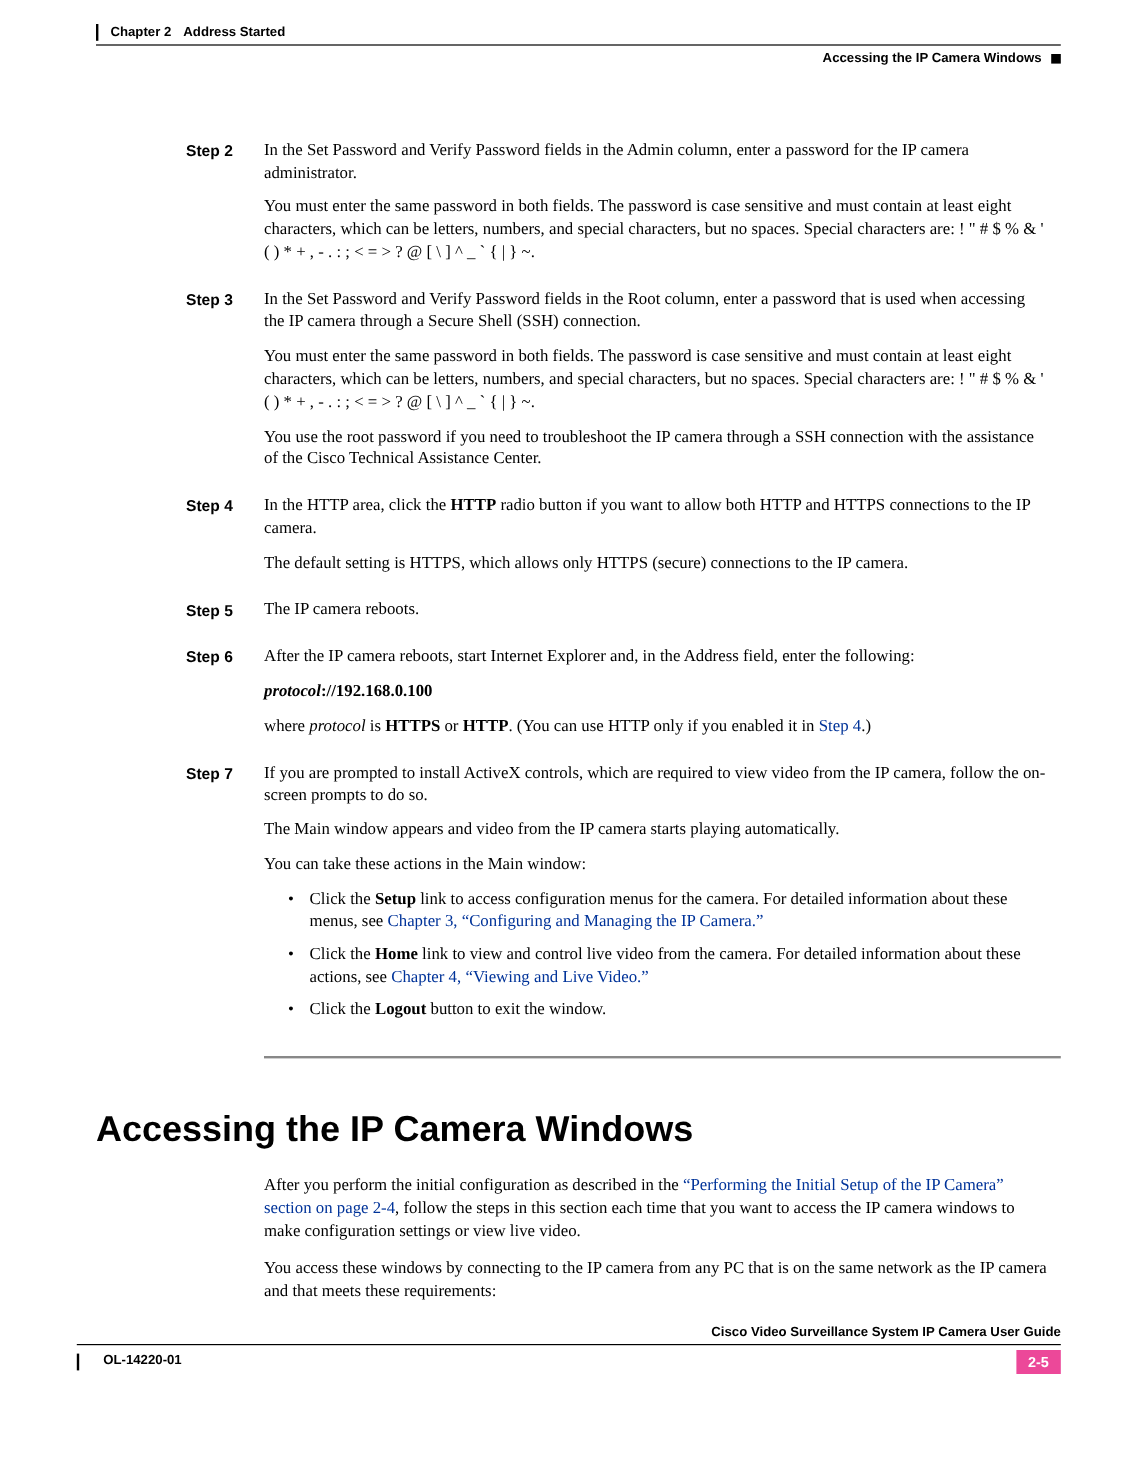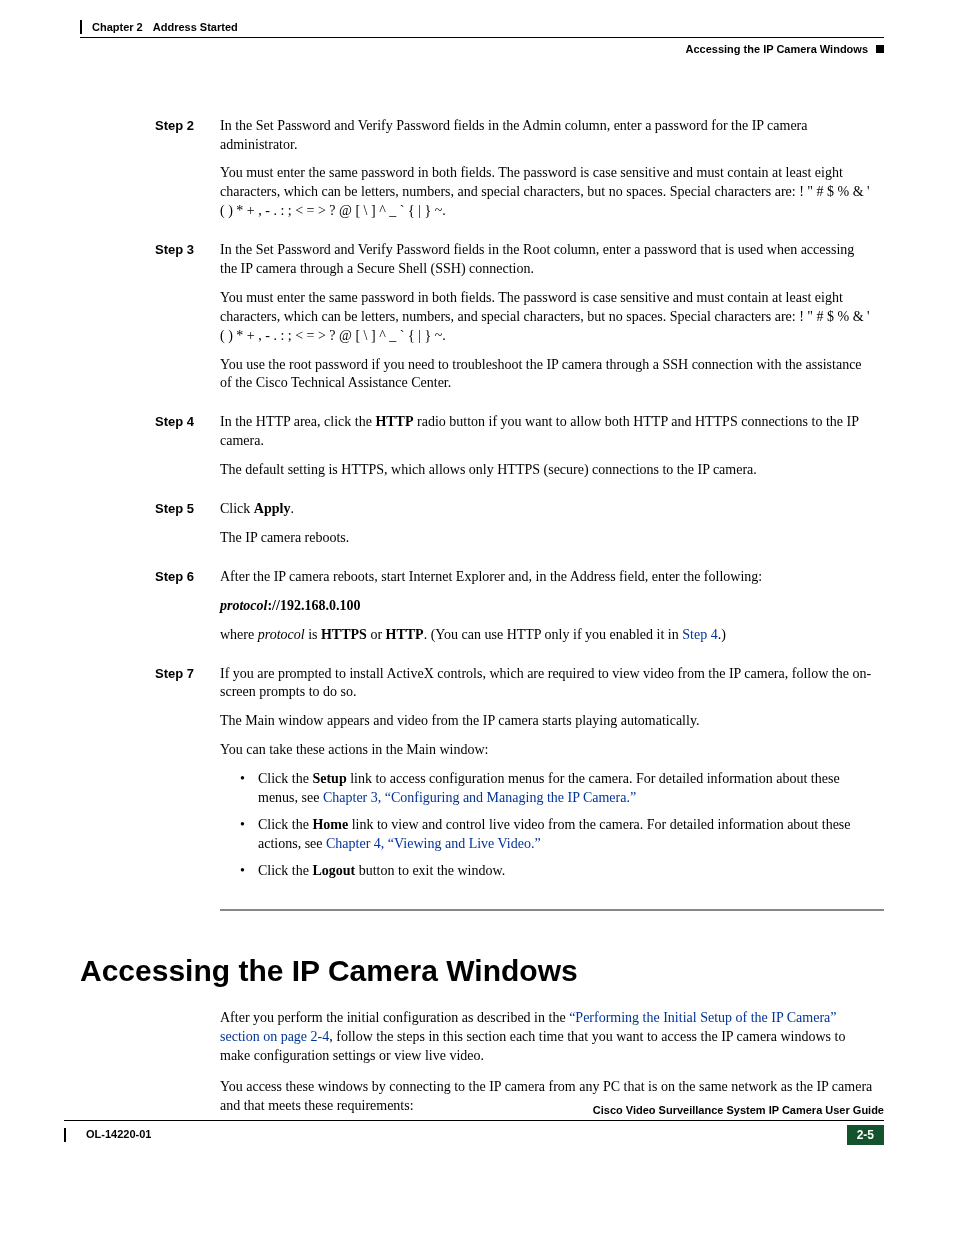--- a/index.html
+++ b/index.html
@@ -150,21 +150,21 @@
     background: #000;
   }
   .footer-title {
     text-align: right;
     margin-bottom: 2px;
     font-family: Arial, Helvetica, sans-serif;
     font-size: 11px;
     font-weight: bold;
   }
   .pageno-box {
-    background: #14532d;
+    background: #ec4899;
     color: #fff;
     font-weight: bold;
     padding: 2px 10px;
     font-size: 12px;
   }
   .bold { font-weight: bold; }
   .italic { font-style: italic; }
   .bolditalic { font-weight: bold; font-style: italic; }
 </style>
 </head>
@@ -206,21 +206,20 @@
       <div class="step-label">Step 4</div>
       <div class="step-body">
         <p><span>In the HTTP area, click the </span><span class="bold">HTTP</span><span> radio button if you want to allow both HTTP and HTTPS connections to the IP camera.</span></p>
         <p>The default setting is HTTPS, which allows only HTTPS (secure) connections to the IP camera.</p>
       </div>
     </div>
 
     <div class="step">
       <div class="step-label">Step 5</div>
       <div class="step-body">
-        <p><span>Click </span><span class="bold">Apply</span><span>.</span></p>
         <p>The IP camera reboots.</p>
       </div>
     </div>
 
     <div class="step">
       <div class="step-label">Step 6</div>
       <div class="step-body">
         <p>After the IP camera reboots, start Internet Explorer and, in the Address field, enter the following:</p>
         <p><span class="bolditalic">protocol</span><span class="bold">://192.168.0.100</span></p>
         <p><span>where </span><span class="italic">protocol</span><span> is </span><span class="bold">HTTPS</span><span> or </span><span class="bold">HTTP</span><span>. (You can use HTTP only if you enabled it in </span><span class="link">Step 4</span><span>.)</span></p>

